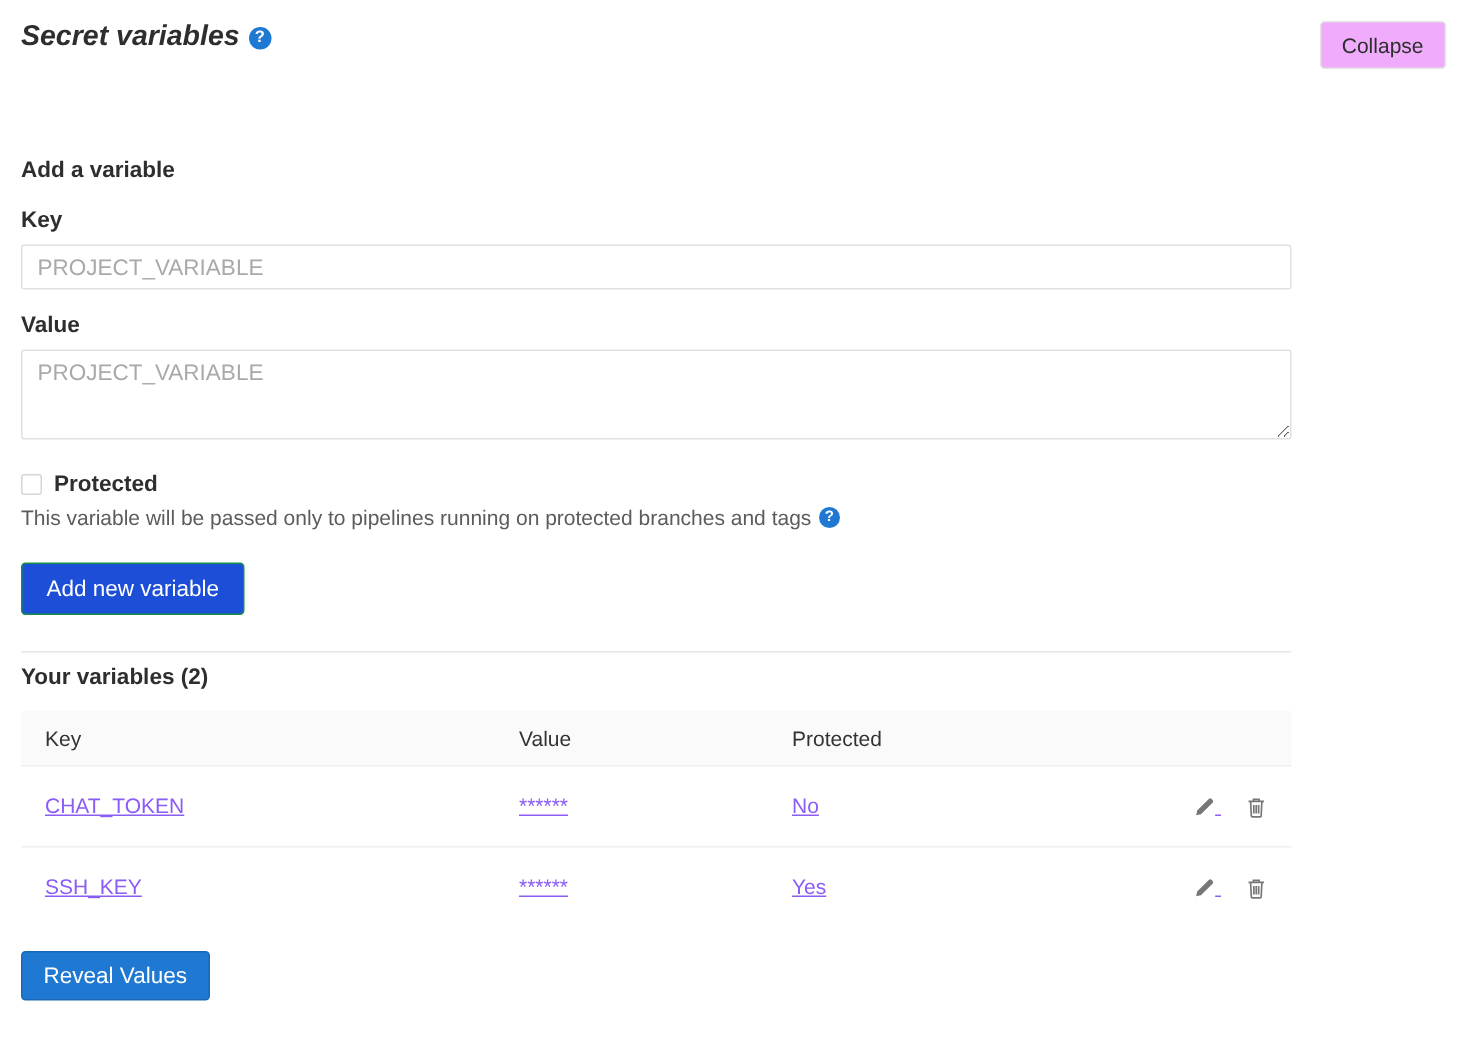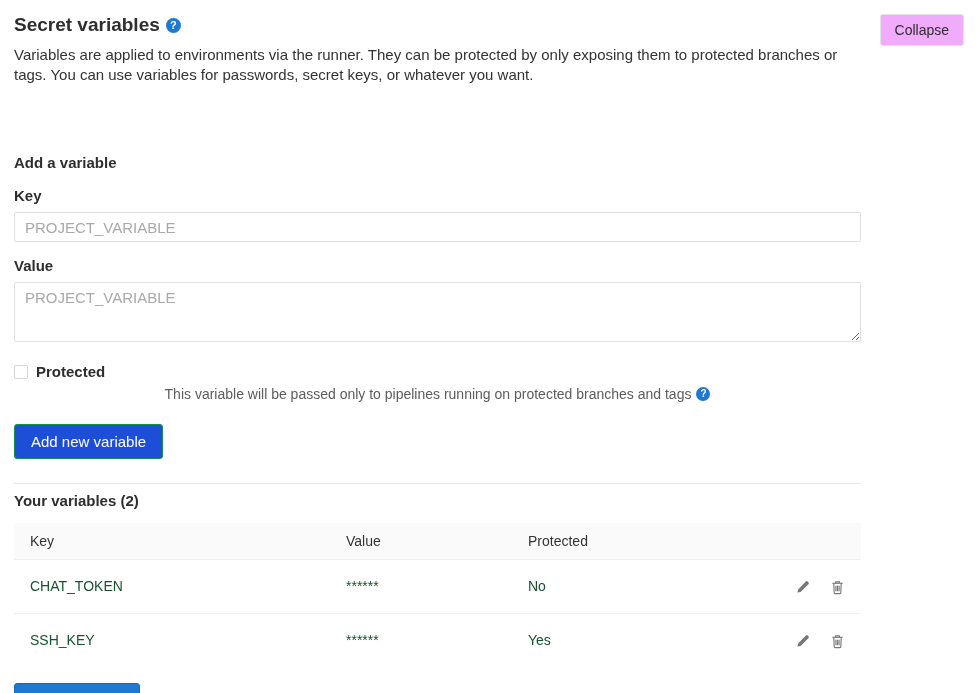--- a/index.html
+++ b/index.html
@@ -25,20 +25,21 @@
     justify-content: space-between;
     align-items: flex-start;
   }
   .title-wrap { display: flex; align-items: center; gap: 6px; }
   h1.page-title {
     margin: 0;
     font-size: 19px;
     font-weight: 700;
     line-height: 22px;
     color: #2e2e2e;
+    font-style: italic;
   }
   .help-icon {
     display: inline-flex;
     align-items: center;
     justify-content: center;
     width: 15px; height: 15px;
     border-radius: 50%;
     background: #1f78d1;
     color: #fff;
     font-size: 11px;
@@ -129,21 +130,20 @@
   }
   .checkbox-label { font-size: 15px; font-weight: 700; cursor: pointer; }
   .helper-text {
     margin-top: 5px;
     font-size: 14px;
     line-height: 18px;
     color: #5c5c5c;
     display: flex;
     align-items: center;
     gap: 5px;
-    justify-content: center;
   }
   .btn-green {
     margin-top: 21px;
     display: inline-block;
     padding: 8px 16px;
     font-size: 15px;
     font-family: inherit;
     color: #fff;
     background: #1d4ed8;
     border: 1px solid #168f48;
@@ -174,22 +174,23 @@
     background: #fafafa;
     text-align: left;
     font-weight: 400;
     color: #333;
     padding: 10px 16px;
     height: 36px;
     border-bottom: 1px solid #f0f0f0;
   }
   .vars-table tbody td {
     padding: 18px 16px;
-    color: #14532d;
+    color: #8b5cf6;
     border-bottom: 1px solid #f0f0f0;
+    text-decoration: underline;
   }
   .vars-table tbody tr:last-child td { border-bottom: none; }
   .col-key { width: 316px; }
   .col-value { width: 182px; }
   .col-protected { width: 240px; }
   .col-actions { width: auto; }
   td.actions-cell {
     text-align: right;
     white-space: nowrap;
     padding-right: 20px;
@@ -228,21 +229,20 @@
 
   <div class="content">
 
     <div class="header-row">
       <div class="title-wrap">
         <h1 class="page-title">Secret variables</h1>
         <span class="help-icon">?</span>
       </div>
     </div>
 
-    <p class="description">Variables are applied to environments via the runner. They can be protected by only exposing them to protected branches or tags. You can use variables for passwords, secret keys, or whatever you want.</p>
 
     <div class="section-heading">Add a variable</div>
 
     <div class="field-label">Key</div>
     <input class="text-input" type="text" placeholder="PROJECT_VARIABLE" style="">
 
     <div class="field-label">Value</div>
     <textarea class="text-area" placeholder="PROJECT_VARIABLE" style=""></textarea>
 
     <div class="checkbox-row">

